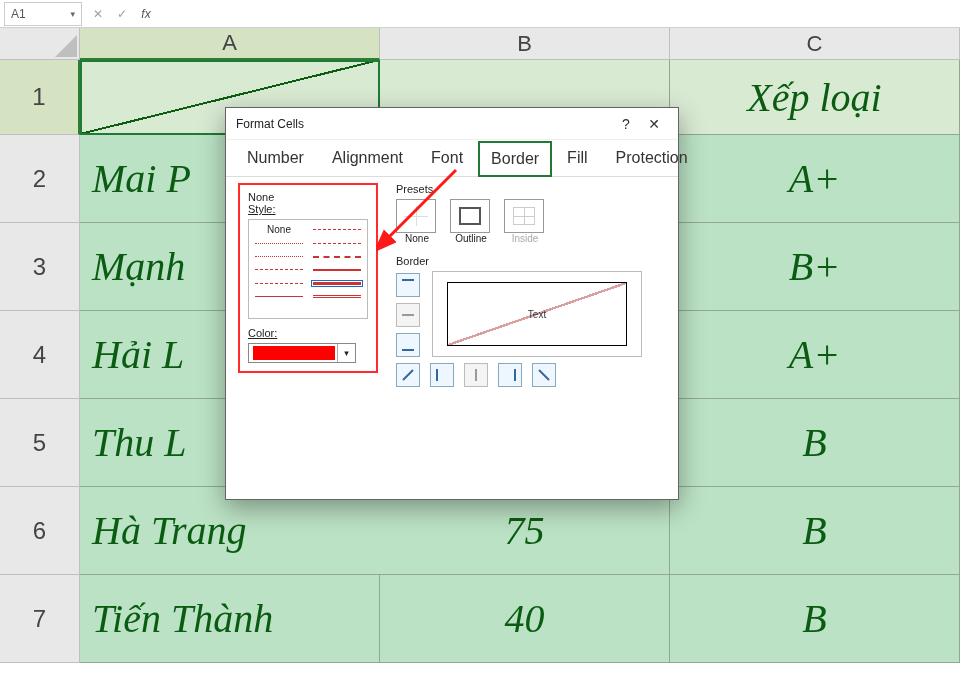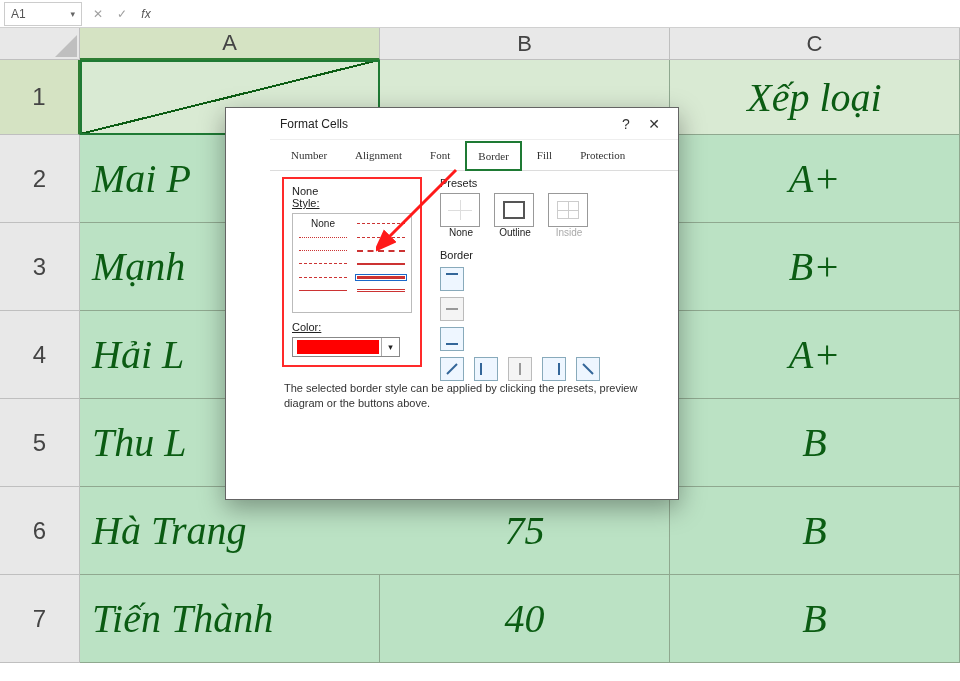--- a/index.html
+++ b/index.html
@@ -61,28 +61,28 @@
   .diag {
     background:
       linear-gradient(to bottom right, transparent 49.3%, #0b5c13 49.3%, #0b5c13 50.7%, transparent 50.7%),
       #d9ead3;
   }
 
   
   .dialog {
     position:absolute; left:225px; top:107px; width:454px; height:393px;
     background:#fff; border:1px solid #646464; box-shadow:0 8px 24px rgba(0,0,0,.35);
-    font-size:11px; color:#222;padding-left:44px;
+    font-size:11px; color:#222;
   }
   .titlebar { height:32px; display:flex; align-items:center; padding:0 10px; border-bottom:1px solid #eee; }
   .titlebar .t { font-size:12px; }
   .titlebar .sp { flex:1; }
   .titlebar .help, .titlebar .close { width:28px; text-align:center; font-size:14px; color:#333; cursor:pointer; }
   .tabs { display:flex; padding:0 8px; gap:2px; border-bottom:1px solid #dcdcdc; }
-  .tab { padding:8px 12px; font-size:11px; color:#333; border:1px solid transparent; cursor:pointer;font-family:Liberation Serif, serif; }
+  .tab { padding:8px 12px; font-size:16px; color:#333; border:1px solid transparent; cursor:pointer; }
   .tab.active { border:1px solid #dcdcdc; border-bottom:1px solid #fff; background:#fff; position:relative; top:1px; }
   .body { position:relative; padding:8px 14px 0 14px; height:290px; }
   .grp-label { font-size:11px; color:#222; }
 
   .line-group {
     position:absolute; left:12px; top:6px; width:140px; height:190px;
     border:2px solid #ff2a2a; padding:6px 8px;
   }
   .line-group .style-lbl { text-decoration:underline; }
   .style-box {
@@ -297,20 +297,25 @@
             <rect x="1" y="6" width="12" height="2" fill="#999"></rect>
           </svg>
         </div>
       <div class="bbtn">
           <svg viewBox="0 0 14 14">
             <rect x="1" y="11" width="12" height="2" fill="#369"></rect>
           </svg>
         </div>
     </div>
 
+    <div class="preview-box">
+      <div class="preview-inner">
+        <span>Text</span>
+      </div>
+    </div>
 
     <div class="bottom-btns">
       <div class="bbtn">
           <svg viewBox="0 0 14 14">
             <line x1="2" y1="12" x2="12" y2="2" stroke="#369" stroke-width="2"></line>
           </svg>
         </div>
       <div class="bbtn">
           <svg viewBox="0 0 14 14">
             <rect x="1" y="1" width="2" height="12" fill="#369"></rect>
@@ -326,21 +331,20 @@
             <rect x="11" y="1" width="2" height="12" fill="#369"></rect>
           </svg>
         </div>
       <div class="bbtn">
           <svg viewBox="0 0 14 14">
             <line x1="2" y1="2" x2="12" y2="12" stroke="#369" stroke-width="2"></line>
           </svg>
         </div>
     </div>
 
-    <div class="hint">The selected border style can be applied by clicking the presets, preview diagram or the buttons above.</div>
   </div>
 
 </div>
 
 <svg class="arrow" style="left:376px; top:165px" width="90" height="90">
   <defs>
       <marker id="ah" markerWidth="10" markerHeight="10" refX="2" refY="3" orient="auto">
     <path d="M0,0 L0,6 L8,3 z" fill="#ff1a1a"></path>
       </marker>
     </defs>

